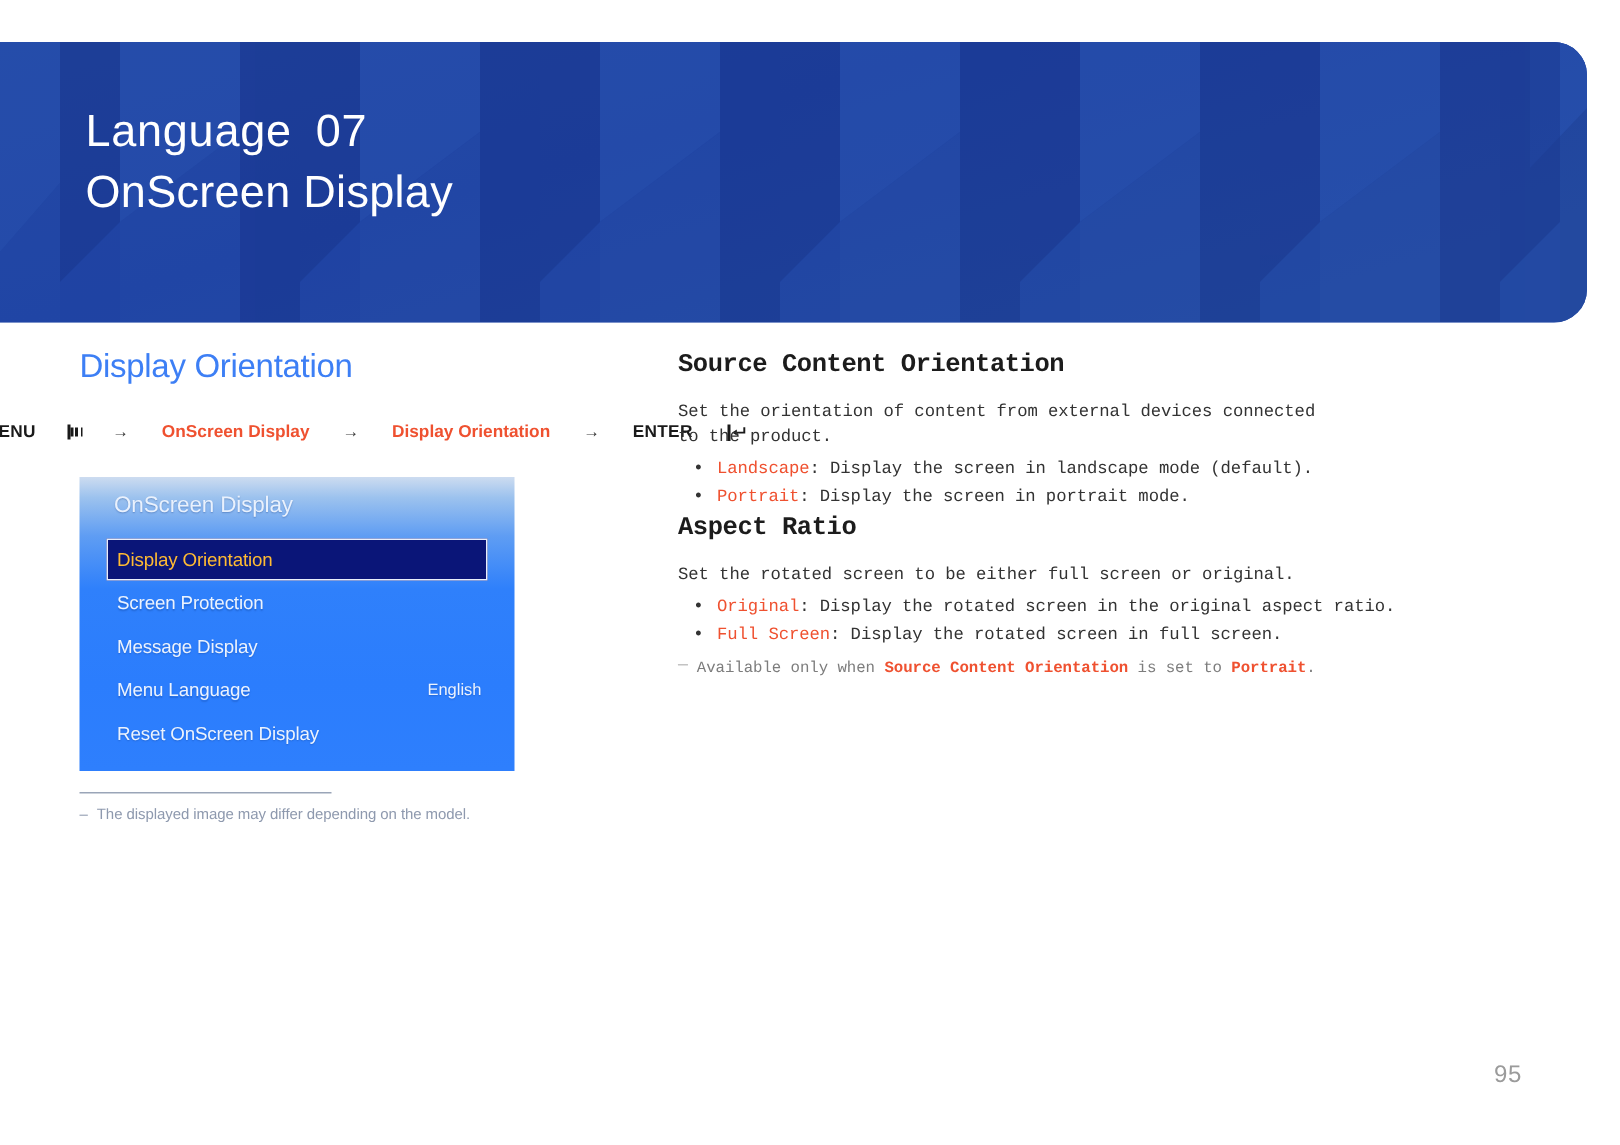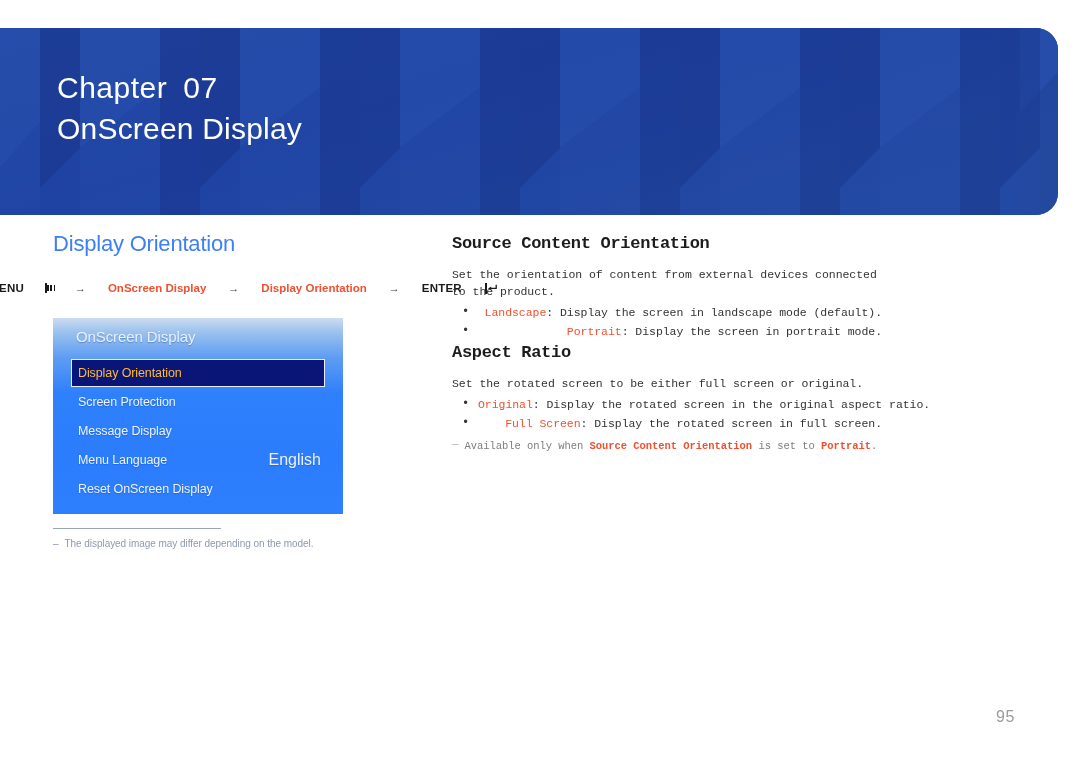--- a/index.html
+++ b/index.html
@@ -158,21 +158,21 @@
   }
   .osd-row .lbl {
     color: #ecf3fe;
     font-size: 12.5px;
     letter-spacing: -0.1px;
     text-shadow: 0 1px 1px rgba(0,40,110,0.25);
   }
   .osd-row .val {
     margin-left: auto;
     color: #ecf3fe;
-    font-size: 16px;
+    font-size: 11px;
     text-shadow: 0 1px 1px rgba(0,40,110,0.25);
   }
   .osd-row.selected {
     background: #0a1578;
     border: 1.6px solid #e8eefb;
     height: 28px;
     margin: 0 18px;
     padding: 0 10px 0 6px;
     width: calc(100% - 36px);
   }
@@ -232,21 +232,20 @@
   }
   .bullets { margin-top: 3px; list-style: none; }
   .bullets li {
     font-size: 11.5px;
     color: #333333;
     line-height: 19px;
     padding-left: 26px;
     position: relative;
     letter-spacing: -0.05px;
     white-space: nowrap;
-    text-align: right;
   }
   .bullets li::before {
     content: "•";
     position: absolute;
     left: 10px;
     color: #333333;
     font-size: 12px;
   }
   .term { color: #ef5130; }
 
@@ -333,21 +332,21 @@
       <polygon points="360,160 400,120 400,187 360,187"></polygon>
       <polygon points="520,160 560,120 560,187 520,187"></polygon>
       <polygon points="680,160 720,120 720,187 680,187"></polygon>
       <polygon points="840,160 880,120 880,187 840,187"></polygon>
       <polygon points="1000,160 1040,120 1040,187 1000,187"></polygon>
     </g>
   </svg>
 
   <div class="banner-text">
     <div class="chapter-line">
-      <span>Chapter</span><span class="num">07</span>
+      <span>Language</span><span class="num">07</span>
     </div>
     <div class="chapter-title">OnScreen Display</div>
   </div>
 </div>
 
 <div class="left-col">
   <div class="section-heading">Display Orientation</div>
 
   <div class="breadcrumb">
     <span class="bc-plain">MENU</span>

